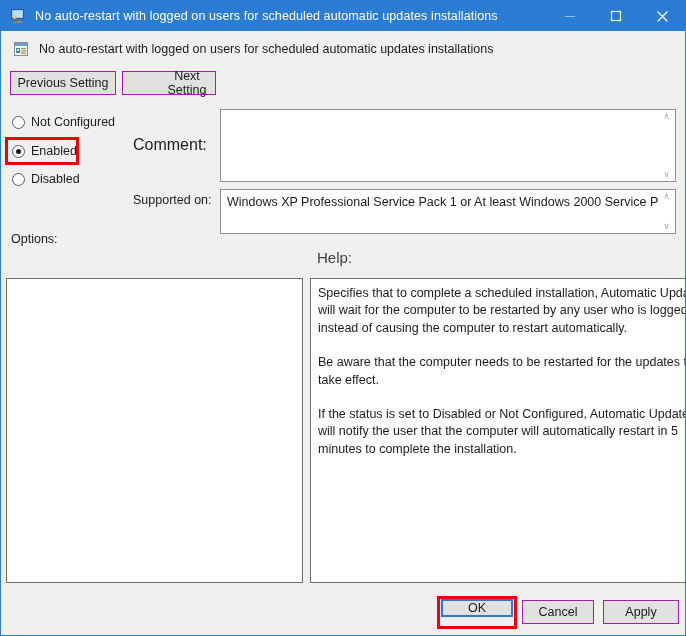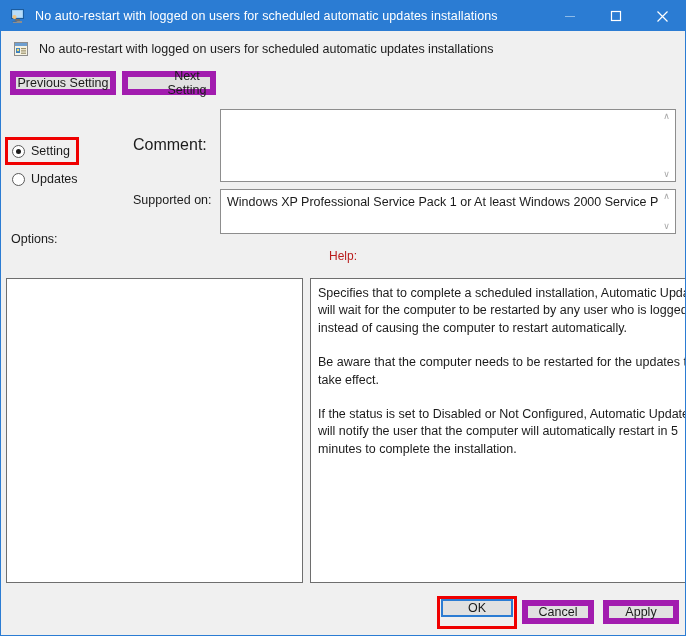--- a/index.html
+++ b/index.html
@@ -78,21 +78,21 @@
   #header-title {
     font-size: 12.5px;
     color: #1b1b1b;
     white-space: nowrap;
   }
 
   
   .btn {
     box-sizing: border-box;
     background: #e1e1e1;
-    border: 6px solid #a21caf;
+    border: 1px solid #a21caf;
     font-family: "Liberation Sans", sans-serif;
     font-size: 12.5px;
     color: #1b1b1b;
     display: flex;
     align-items: center;
     justify-content: center;
     padding: 0;
   }
   #btn-prev {
     position: absolute;
@@ -219,23 +219,23 @@
 
   
   #label-options {
     position: absolute;
     left: 10px; top: 231px;
     font-size: 12.5px;
     color: #1b1b1b;
   }
   #label-help {
     position: absolute;
-    left: 328px; top: 248px;
-    font-size: 12px;
-    color: #b91c1c;
+    left: 316px; top: 248px;
+    font-size: 15px;
+    color: #404040;
   }
 
   
   #options-panel {
     position: absolute;
     left: 5px; top: 277px;
     width: 297px; height: 305px;
     box-sizing: border-box;
     border: 1px solid #6e6e6e;
     background: #ffffff;
@@ -372,27 +372,31 @@
         <rect x="8" y="11.6" width="5" height="1.2" fill="#9a8f6a"></rect>
         <circle cx="5" cy="9" r="1.2" fill="#f7e06a"></circle>
       </svg>
     </div>
     <div id="header-title">No auto-restart with logged on users for scheduled automatic updates installations</div>
   </div>
 
   <button class="btn" id="btn-prev">Previous Setting</button>
   <button class="btn" id="btn-next">Next Setting</button>
 
+  <div class="radio-row" id="radio-notconfigured">
+    <span class="radio-circle"></span>
+    <span class="radio-label">Not Configured</span>
+  </div>
   <div class="radio-row" id="radio-enabled">
     <span class="radio-circle checked"></span>
-    <span class="radio-label">Setting</span>
+    <span class="radio-label">Enabled</span>
   </div>
   <div class="radio-row" id="radio-disabled">
     <span class="radio-circle"></span>
-    <span class="radio-label">Updates</span>
+    <span class="radio-label">Disabled</span>
   </div>
   <div id="annot-enabled"></div>
 
   <div id="label-comment">Comment:</div>
   <div id="comment-box">
     <div id="comment-text"></div>
     <div class="vsb-thin">
       <span class="arr">∧</span>
       <span class="arr">∨</span>
     </div>

